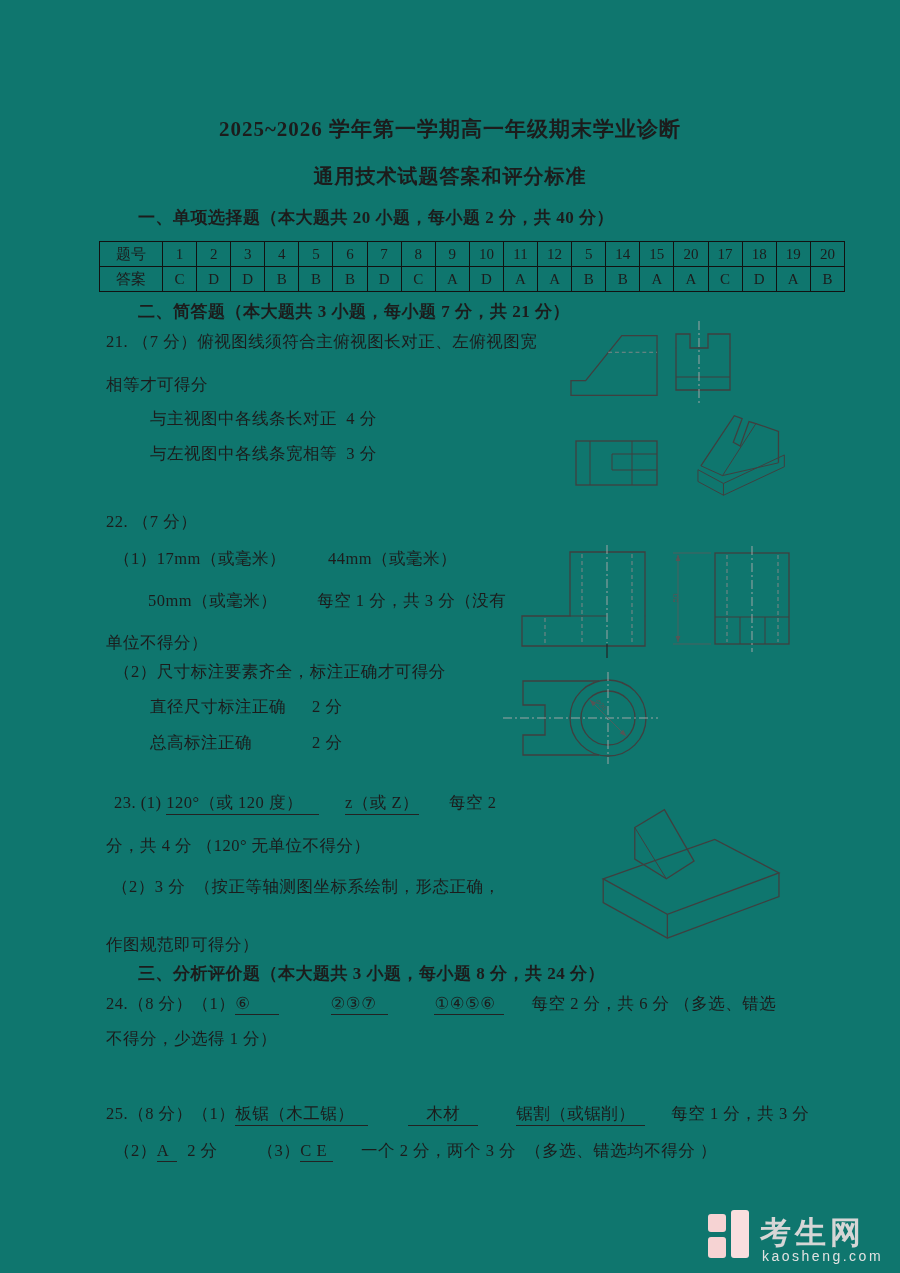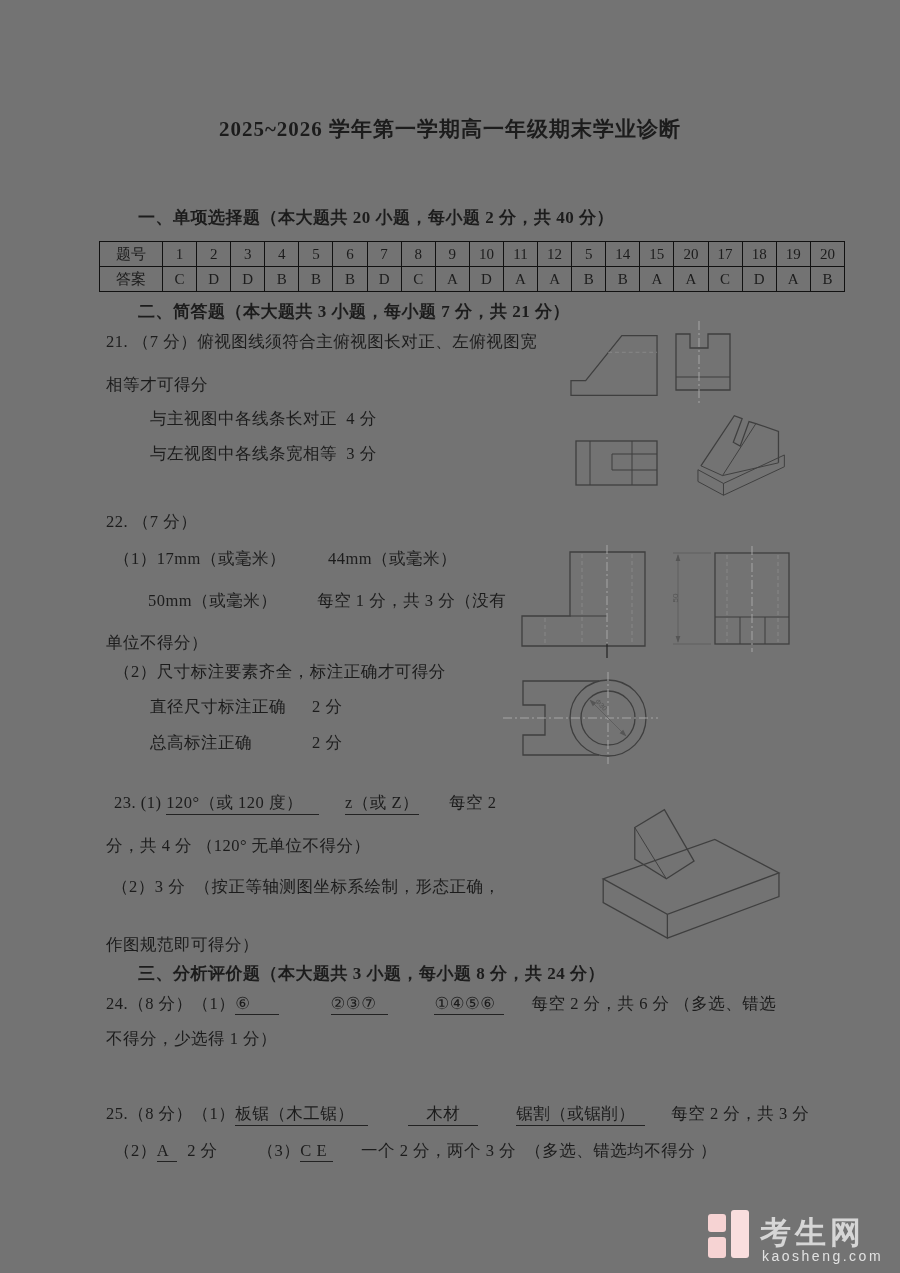--- a/index.html
+++ b/index.html
@@ -1,16 +1,16 @@
 <!DOCTYPE html>
 <html><head>
 <meta charset="utf-8">
 <style>
   html,body{margin:0;padding:0;background:#ffffff;}
-  .page{position:relative;width:900px;height:1273px;background:#737373;overflow:hidden;
+  .page{position:relative;width:900px;height:1273px;background:#0f766e;overflow:hidden;
         font-family:"Liberation Serif","DejaVu Serif",serif;color:#1c1c1c;}
   .abs{position:absolute;}
   .ttl{width:900px;text-align:center;font-weight:bold;font-size:21px;letter-spacing:1px;}
   .hd{font-weight:bold;font-size:17px;letter-spacing:0.5px;}
   .line{font-size:16.5px;white-space:pre;letter-spacing:0.5px;}
   .u{border-bottom:1.2px solid #222;white-space:pre;display:inline-block;}
   table.ans{border-collapse:collapse;table-layout:fixed;width:746px;}
   table.ans td{border:1px solid #111;text-align:center;font-size:15px;height:24px;padding:0;overflow:hidden;}
   table.ans{border:1.6px solid #111;}
   td.lblcol{width:62px;}
@@ -25,20 +25,21 @@
   .wm-cn{font-size:31px;font-weight:bold;color:#d6d6d6;letter-spacing:4px;}
   .wm-en{font-size:14px;color:#e2e2e2;letter-spacing:2.5px;font-family:"Liberation Sans",sans-serif;}
   .wm-block{position:absolute;border-radius:3px;}
 </style>
 </head>
 <body>
 
 <div class="page">
 
   <div class="abs ttl" style="top:115px;left:0;">2025~2026 学年第一学期高一年级期末学业诊断</div>
+  <div class="abs ttl" style="top:163px;left:0;font-size:20px;">通用技术试题答案和评分标准</div>
 
   <div class="abs hd" style="top:206px;left:138px;">一、单项选择题（本大题共 20 小题，每小题 2 分，共 40 分）</div>
 
   <table class="ans abs" style="top:241px;left:99px;">
     <tbody>
         <tr>
       <td class="lblcol">题号</td>
       <td>1</td>
       <td>2</td>
       <td>3</td>
@@ -166,21 +167,21 @@
     <path class="ol" d="M20,92 V116 L85,152 V128 M85,152 L198,110 V86"></path>
     <path class="ol" d="M52,40 L82,22 L112,74 L84,92 L52,72 Z"></path>
     <path class="ol2" d="M52,40 L84,92"></path>
   </svg>
 
   <div class="abs hd" style="top:962px;left:138px;">三、分析评价题（本大题共 3 小题，每小题 8 分，共 24 分）</div>
 
   <div class="abs line" style="top:993px;left:106px;"><span>24.（8 分）（1）</span><span class="u" style="padding-right:28px;">⑥</span><span class="u" style="margin-left:52px;padding-right:12px;">②③⑦</span><span class="u" style="margin-left:46px;padding-right:8px;">①④⑤⑥</span><span style="margin-left:28px;">每空 2 分，共 6 分 （多选、错选</span></div>
   <div class="abs line" style="top:1028px;left:106px;">不得分，少选得 1 分）</div>
 
-  <div class="abs line" style="top:1103px;left:106px;"><span>25.（8 分）（1）</span><span class="u" style="padding-right:14px;">板锯（木工锯）</span><span class="u" style="margin-left:40px;padding:0 18px;">木材</span><span class="u" style="margin-left:38px;padding-right:10px;">锯割（或锯削）</span><span style="margin-left:26px;">每空 2 分，共 3 分</span></div>
+  <div class="abs line" style="top:1103px;left:106px;"><span>25.（8 分）（1）</span><span class="u" style="padding-right:14px;">板锯（木工锯）</span><span class="u" style="margin-left:40px;padding:0 18px;">木材</span><span class="u" style="margin-left:38px;padding-right:10px;">锯割（或锯削）</span><span style="margin-left:26px;">每空 1 分，共 3 分</span></div>
   <div class="abs line" style="top:1140px;left:114px;"><span>（2）</span><span class="u" style="padding-right:8px;">A</span><span style="margin-left:10px;">2 分</span><span style="margin-left:40px;">（3）</span><span class="u" style="padding-right:6px;">C E</span><span style="margin-left:28px;">一个 2 分，两个 3 分  （多选、错选均不得分 ）</span></div>
 
   <div class="abs" style="top:1210px;left:708px;width:185px;height:60px;">
     <div>
       <div class="wm-block" style="left:0;top:4px;width:18px;height:18px;background:#f6d3d3;"></div>
       <div class="wm-block" style="left:0;top:27px;width:18px;height:21px;background:#f6d3d3;"></div>
       <div class="wm-block" style="left:23px;top:0;width:18px;height:48px;background:#f9dede;"></div>
     </div>
     <div class="abs wm-cn" style="left:52px;top:2px;">考生网</div>
     <div class="abs wm-en" style="left:54px;top:38px;">kaosheng.com</div>

